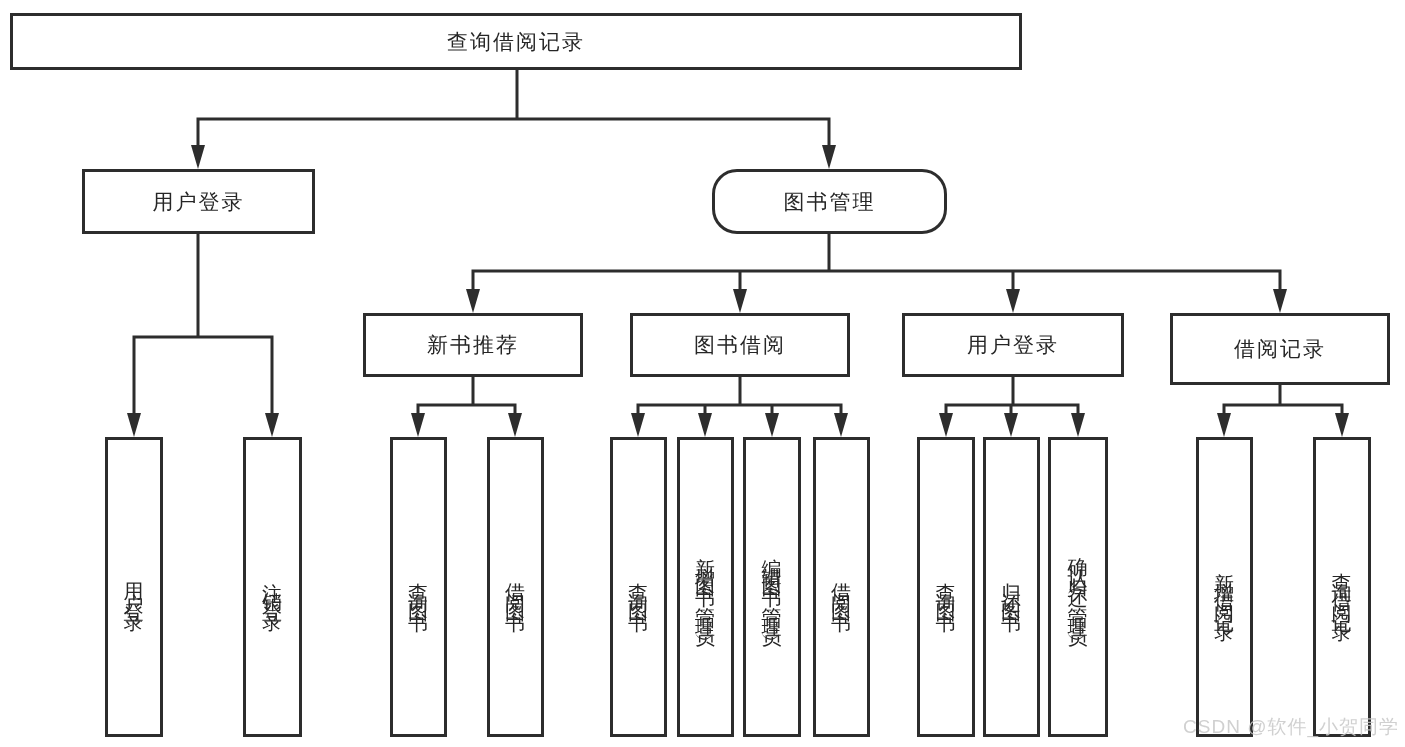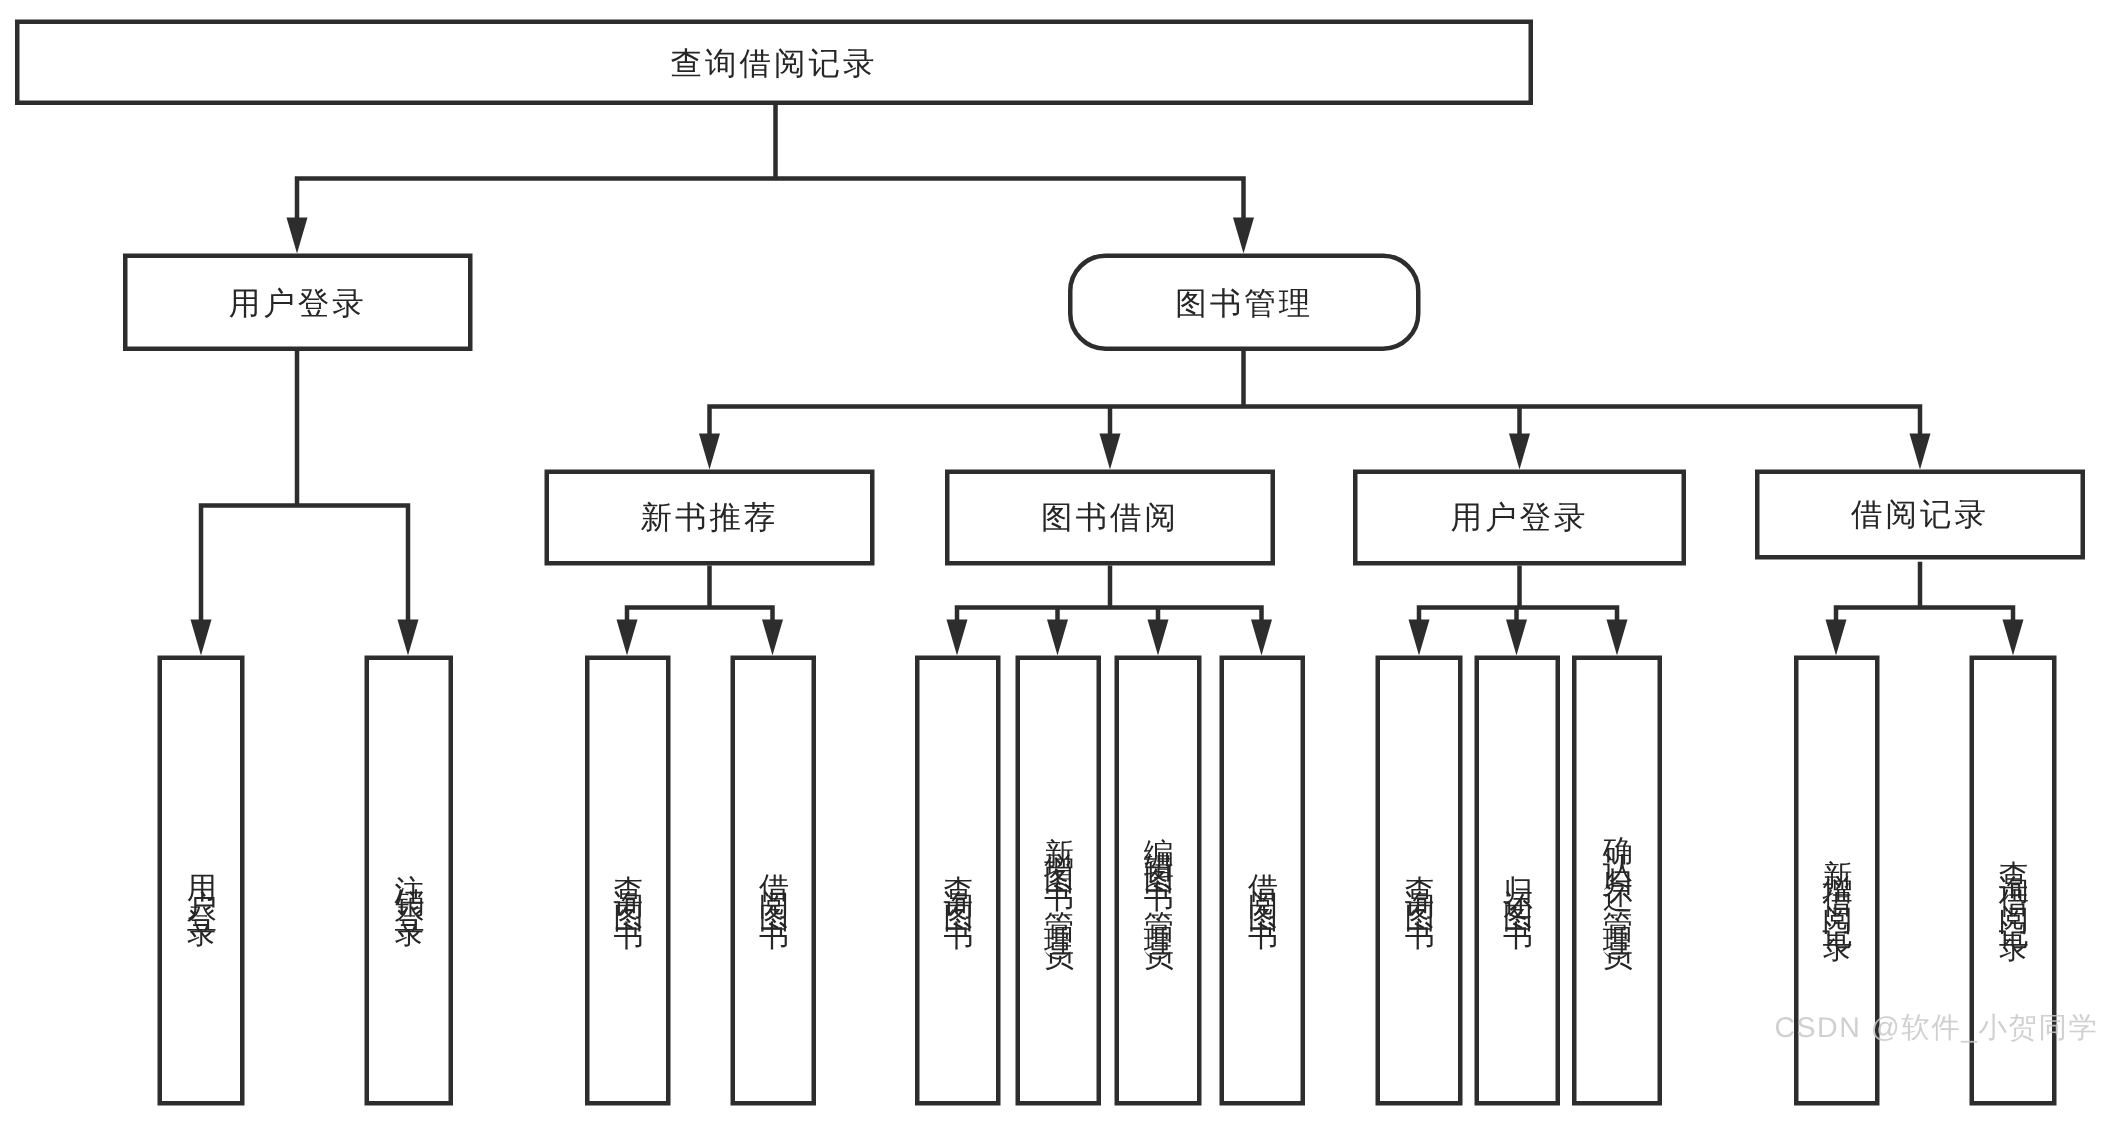--- a/index.html
+++ b/index.html
@@ -50,21 +50,21 @@
   .v {
     writing-mode: vertical-rl;
     text-orientation: mixed;
     font-size: 20px;
     letter-spacing: 10px;
     line-height: 1;
   }
   #watermark {
     position: absolute;
     right: 6px;
-    top: 672px;
+    top: 714px;
     font-size: 19px;
     letter-spacing: 1px;
     color: var(--watermark);
     opacity: 0.85;
     z-index: 5;
     white-space: nowrap;
   }
 </style>
 </head>
 <body>
@@ -104,21 +104,21 @@
   </svg>
 
   <div class="box h" style="left:10px; top:13px; width:1012px; height:57px;">查询借阅记录</div>
 
   <div class="box h" style="left:82px; top:169px; width:233px; height:65px;">用户登录</div>
   <div class="box h" style="left:712px; top:169px; width:235px; height:65px;border-radius:25px;">图书管理</div>
 
   <div class="box h" style="left:630px; top:313px; width:220px; height:64px;">图书借阅</div>
   <div class="box h" style="left:363px; top:313px; width:220px; height:64px;">新书推荐</div>
   <div class="box h" style="left:902px; top:313px; width:222px; height:64px;">用户登录</div>
-  <div class="box h" style="left:1170px; top:313px; width:220px; height:60px;">借阅记录</div>
+  <div class="box h" style="left:1170px; top:313px; width:220px; height:72px;">借阅记录</div>
 
   <div class="box v" style="left:105px; top:437px; width:58px; height:300px;">用户登录</div>
   <div class="box v" style="left:243px; top:437px; width:59px; height:300px;">注销登录</div>
 
   <div class="box v" style="left:390px; top:437px; width:57px; height:300px;">查询图书</div>
   <div class="box v" style="left:487px; top:437px; width:57px; height:300px;">借阅图书</div>
 
   <div class="box v" style="left:610px; top:437px; width:57px; height:300px;">查询图书</div>
   <div class="box v" style="left:677px; top:437px; width:57px; height:300px;">新增图书（管理员）</div>
   <div class="box v" style="left:743px; top:437px; width:58px; height:300px;">编辑图书（管理员）</div>

